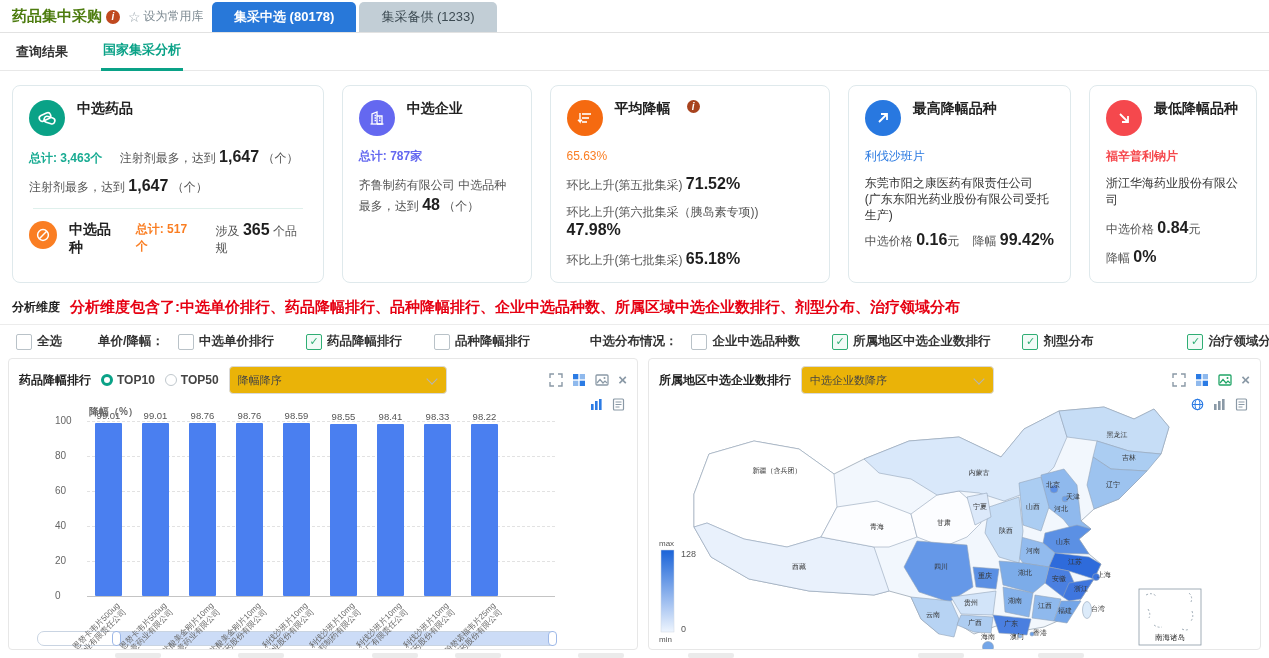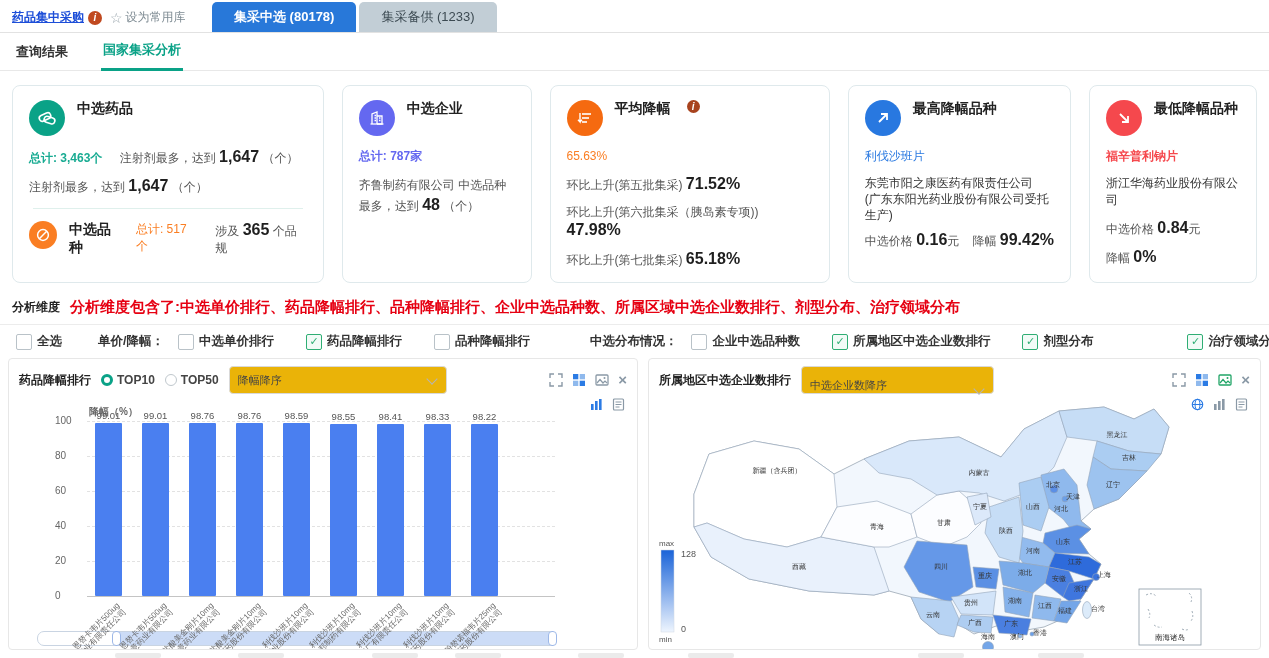--- a/index.html
+++ b/index.html
@@ -1,37 +1,37 @@
 <!DOCTYPE html>
 <html><head>
 <meta charset="utf-8">
 <style>
   html,body{margin:0;padding:0;width:1269px;height:658px;overflow:hidden;background:#fff;
     font-family:"Liberation Sans","DejaVu Sans",sans-serif;color:#333;font-size:12px;}
   .topbar{height:32px;display:flex;align-items:flex-end;border-bottom:1px solid #e2e2e2;position:relative;}
   .title-wrap{display:flex;align-items:center;padding:0 0 6px 12px;}
-  .app-title{font-size:12px;font-weight:bold;color:#1d4ed8;text-decoration:underline;}
+  .app-title{font-size:15px;font-weight:bold;color:#4d7c0f;}
   .info-badge{width:14px;height:14px;border-radius:50%;background:#c0491f;color:#fff;font-size:10px;font-weight:bold;
     display:inline-flex;align-items:center;justify-content:center;margin-left:4px;font-style:italic;}
   .star{color:#9aa6ad;font-size:14px;margin-left:8px;}
   .fav-label{color:#7d8a92;font-size:12px;margin-left:3px;}
   .tabs{position:absolute;left:212px;bottom:0;display:flex;gap:3px;}
   .tab{height:30px;line-height:30px;padding:0 22px;border-radius:5px 5px 0 0;background:#c2ced6;color:#3c4a52;font-size:13px;cursor:pointer;}
   .tab.active{background:#2878d9;color:#fff;font-weight:bold;}
   .subtabs{height:37px;display:flex;align-items:center;gap:31px;padding-left:14px;border-bottom:1px solid #e8e8e8;}
   .subtab{font-size:13px;color:#333;font-weight:bold;padding:9px 2px;cursor:pointer;}
   .subtab.active{color:#0aa287;border-bottom:3px solid #0aa287;}
   .cards{display:flex;gap:18px;padding:14px 12px 10px 12px;}
   .card{border:1px solid #dfe9ec;border-radius:8px;background:#fff;padding:14px 16px;height:198px;box-sizing:border-box;position:relative;}
   .card-head{display:flex;gap:12px;margin-bottom:12px;}
   .bubble{width:36px;height:36px;border-radius:50%;display:flex;align-items:center;justify-content:center;color:#fff;flex:0 0 auto;}
   .bubble.small{width:28px;height:28px;}
   .card-title{font-size:14px;font-weight:bold;color:#222;}
   .teal{color:#18ab92;font-weight:bold;}
-  .orange{color:#fa7e23;font-weight:normal;}
+  .orange{color:#fa7e23;font-weight:bold;}
   .purple{color:#6468f0;font-weight:bold;}
   .blue{color:#2878e0;font-weight:normal;}
   .red{color:#f5484d;font-weight:bold;}
   .big{font-size:16px;font-weight:bold;color:#1f1f1f;}
   .mut{color:#555;}
   .cline{margin:10px 0;line-height:17px;}
   .divider{border-top:1px solid #dff0ec;margin:12px 4px;}
   .dim-row{display:flex;align-items:center;padding:5px 12px 7px 12px;border-bottom:1px solid #ececec;}
   .dim-label{font-size:12px;font-weight:bold;color:#222;margin-right:10px;white-space:nowrap;}
   .dim-text{font-size:15px;font-weight:bold;color:#e60012;white-space:nowrap;}
@@ -374,21 +374,21 @@
       <div class="vlab" style="position: absolute; left: 453.5px; top: 52.115px;">98.22</div>
       <div class="xlab" style="position: absolute; left: 331.5px; top: 242px;">
         <div>富马酸丙酚替诺福韦片25mg</div>
         <div>石家庄龙泽制药股份有限公司</div>
       </div>
     </div>
 
   <div class="panel right" id="rightPanel">
     <div class="phead">
       <span class="ptitle">所属地区中选企业数排行</span>
-      <span class="select" style="width:175px;align-items:flex-end;">
+      <span class="select" style="width:175px;">
         <span>中选企业数降序</span>
           <span class="chev"></span>
       </span>
       <span class="hicons">
         <span class="hic">
             <svg width="14" height="14" viewBox="0 0 14 14">
               <path d="M1,5 V1 H5 M9,1 H13 V5 M13,9 V13 H9 M5,13 H1 V9" stroke="#8a99a6" stroke-width="1.4" fill="none"></path>
             </svg>
           </span>
         <span class="hic">

